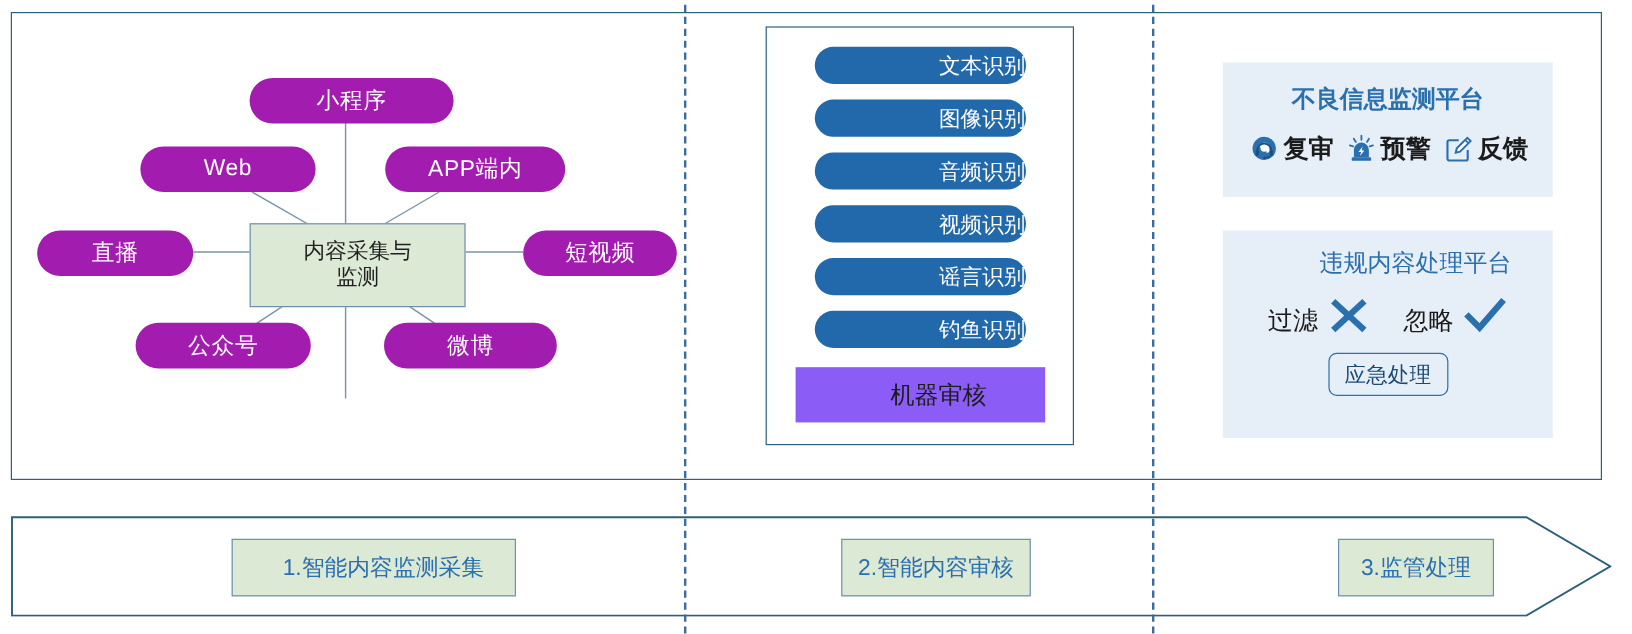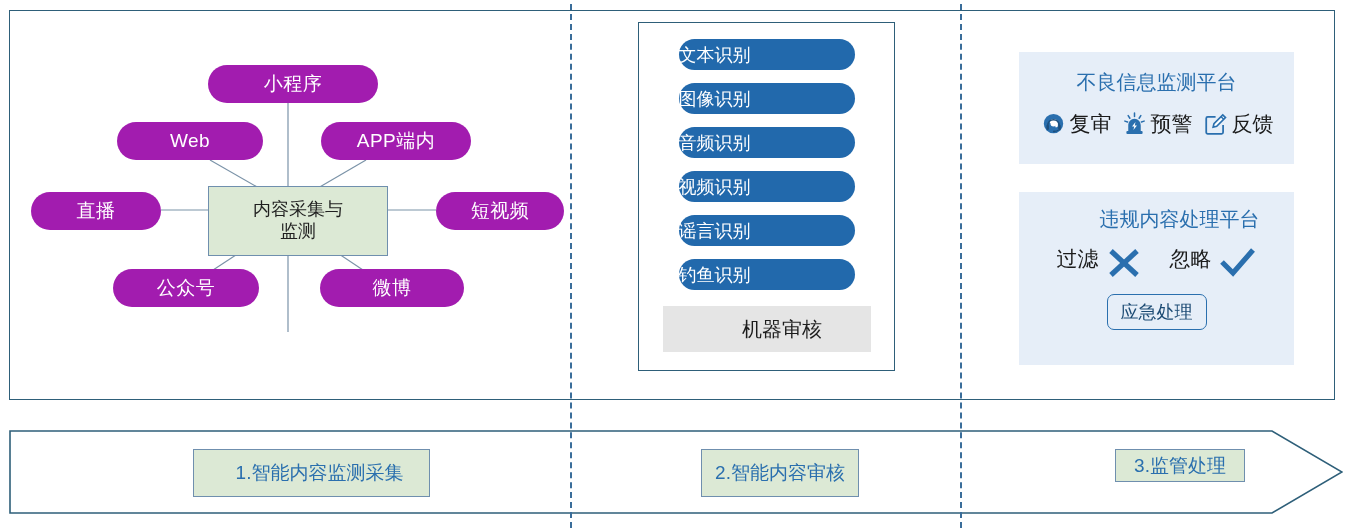--- a/index.html
+++ b/index.html
@@ -26,59 +26,59 @@
         font-size:19px;letter-spacing:.5px;white-space:nowrap;z-index:3;}
   .center-box{position:absolute;background:#dce9d5;border:1px solid #6f8fae;
               color:#1f1f1f;display:flex;flex-direction:column;align-items:center;
               justify-content:center;font-size:18px;line-height:1.22;z-index:3;
               box-sizing:border-box;}
 
   
   #recognition-panel{position:absolute;left:638px;top:22px;width:257px;height:349px;
                      border:1.3px solid #2e5f79;box-sizing:border-box;background:#fff;}
   .recog-pill{margin:0 auto;width:176px;height:31px;background:#2269ac;color:#fff;
-              border-radius:999px;display:flex;align-items:center;justify-content:flex-start;
+              border-radius:999px;display:flex;align-items:center;justify-content:flex-end;
               font-size:18px;white-space:nowrap;}
   .recog-list{padding-top:16px;display:flex;flex-direction:column;gap:13px;}
-  #machine-review-box{margin:16px auto 0;width:177px;height:46px;background:#e5e5e5;
+  #machine-review-box{margin:16px auto 0;width:177px;height:46px;background:#8b5cf6;
                       color:#1c1c1c;display:flex;align-items:center;justify-content:center;
                       font-size:20px;padding-left:31px;}
 
   
   .platform-panel{position:absolute;background:#e6eef8;box-sizing:border-box;}
-  #monitor-platform{left:1019px;top:52px;width:275px;height:112px;}
+  #monitor-platform{left:1019px;top:52px;width:275px;height:112px;font-weight:bold;}
   #handling-platform{left:1019px;top:192px;width:275px;height:173px;}
 
   .platform-title{text-align:center;color:#2a6fae;font-size:20px;white-space:nowrap;}
   #monitor-platform .platform-title{margin-top:17px;}
   #handling-platform .platform-title{margin-top:14px;padding-left:46px;}
 
   .icon-row{display:flex;align-items:center;justify-content:center;gap:9px;margin-top:14px;}
   .icon-item{display:flex;align-items:center;gap:3px;}
   .icon-item .ilabel{font-size:21px;color:#1b1b1b;white-space:nowrap;}
   .glyph{width:27px;height:27px;display:block;flex:none;}
 
   .action-row{display:flex;align-items:center;justify-content:center;gap:26px;margin-top:12px;}
-  .action-item{display:flex;align-items:flex-start;gap:5px;}
+  .action-item{display:flex;align-items:flex-end;gap:5px;}
   .action-item .alabel{font-size:21px;color:#1b1b1b;white-space:nowrap;}
   .mark{width:40px;height:36px;display:block;flex:none;}
 
   .btn-row{display:flex;align-items:center;justify-content:center;gap:16px;margin-top:13px;}
   .outline-btn{border:1.2px solid #2a6fae;border-radius:7px;color:#1b4a73;
                font-size:18px;padding:5px 13px;background:transparent;white-space:nowrap;}
 
   
   #stage-banner{position:absolute;left:9px;top:430px;width:1334px;height:84px;}
   #banner-svg{position:absolute;left:0;top:0;width:1334px;height:84px;}
   .stage-chip{position:absolute;background:#dce9d5;border:1px solid #6f8fae;
               color:#2a6fae;font-size:19px;display:flex;align-items:center;
               justify-content:center;white-space:nowrap;box-sizing:border-box;}
   #stage-chip-0{left:184px;top:19px;width:237px;height:48px;padding-left:16px;}
   #stage-chip-1{left:692px;top:19px;width:158px;height:48px;}
-  #stage-chip-2{left:1106px;top:19px;width:130px;height:33px;}
+  #stage-chip-2{left:1106px;top:19px;width:130px;height:48px;}
 </style>
 </head>
 <body>
 
 <div id="main-panel"></div>
 
 <div id="radial-diagram">
   <svg id="radial-svg" viewBox="0 0 561 390">
     <g stroke="#7b93a8" stroke-width="1.2" fill="none">
       <line x1="279" y1="92" x2="279" y2="182"></line>

